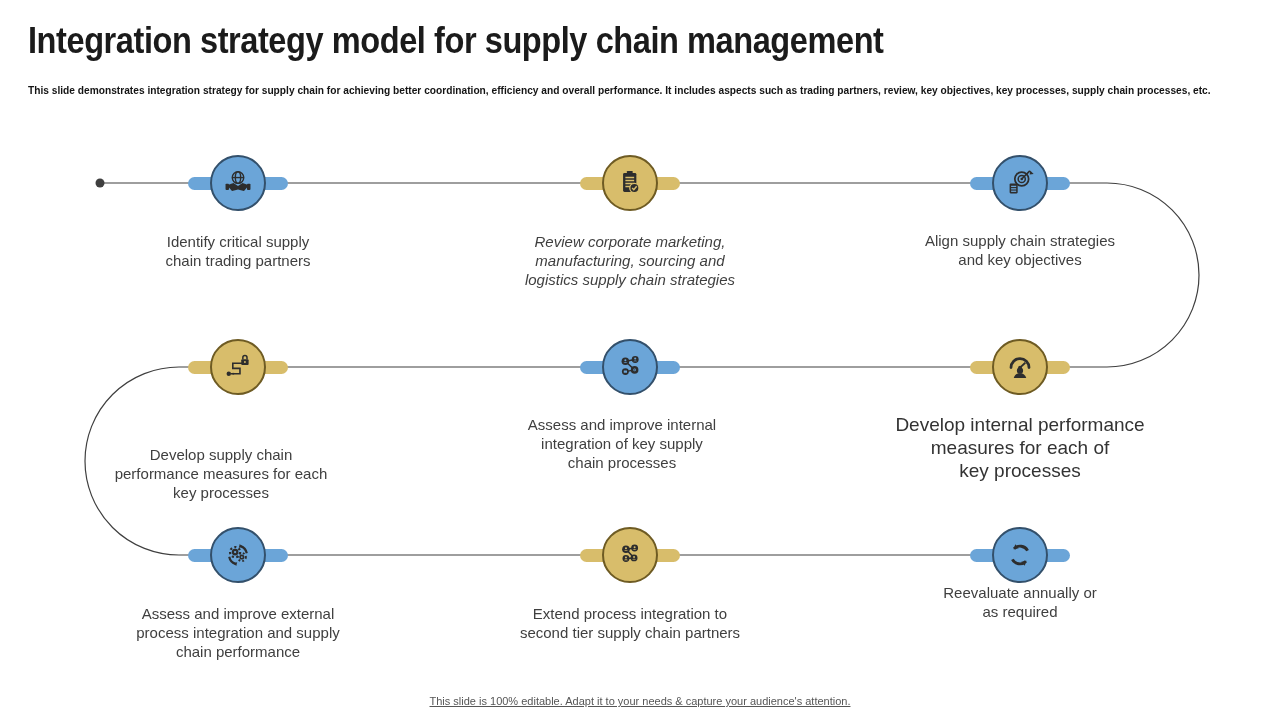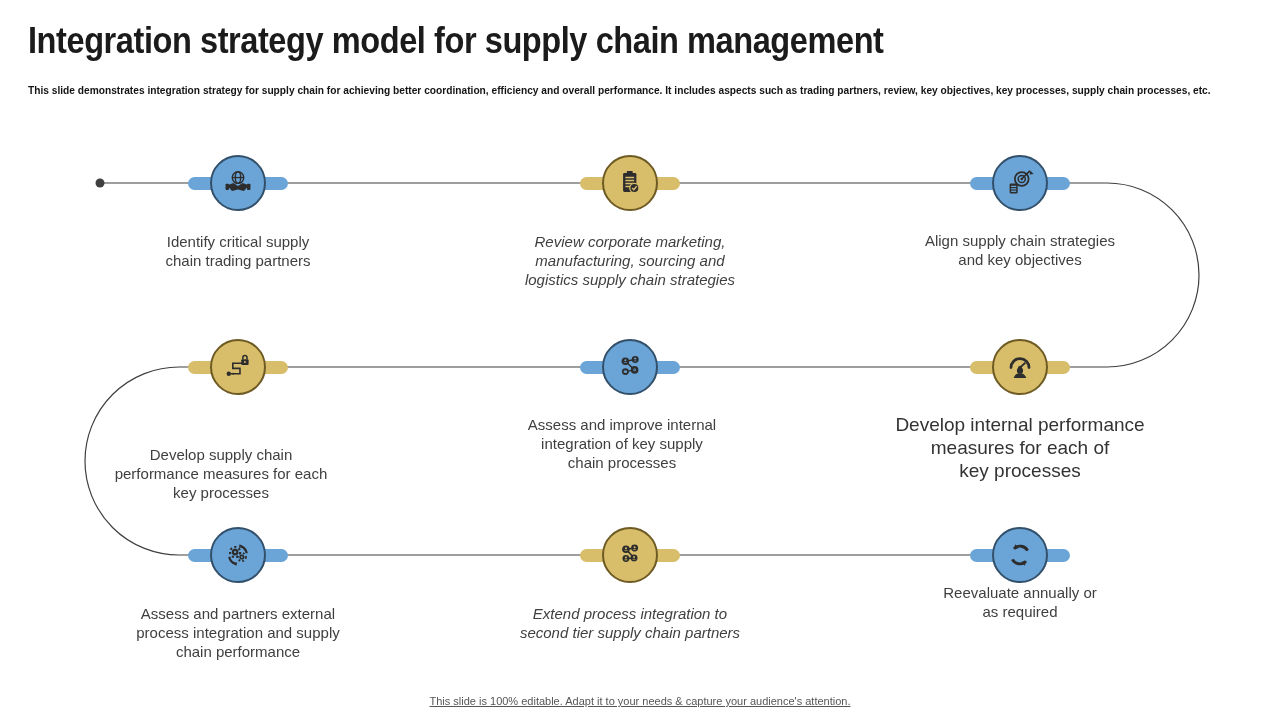--- a/index.html
+++ b/index.html
@@ -226,21 +226,21 @@
 and key objectives</div>
 <div class="step-label big" style="left:880px;top:414px;">Develop internal performance
 measures for each of
 key processes</div>
 <div class="step-label" style="left:482px;top:416px;">Assess and improve internal
 integration of key supply
 chain processes</div>
 <div class="step-label" style="left:81px;top:416px;margin-top:30px;">Develop supply chain
 performance measures for each
 key processes</div>
-<div class="step-label" style="left:98px;top:605px;">Assess and partners external
+<div class="step-label" style="left:98px;top:605px;">Assess and improve external
 process integration and supply
 chain performance</div>
-<div class="step-label" style="left:490px;top:605px;font-style:italic;">Extend process integration to
+<div class="step-label" style="left:490px;top:605px;">Extend process integration to
 second tier supply chain partners</div>
 <div class="step-label" style="left:880px;top:584px;">Reevaluate annually or
 as required</div>
 
 <div class="footer">This slide is 100% editable. Adapt it to your needs &amp; capture your audience's attention.</div>
 
 </body></html>

